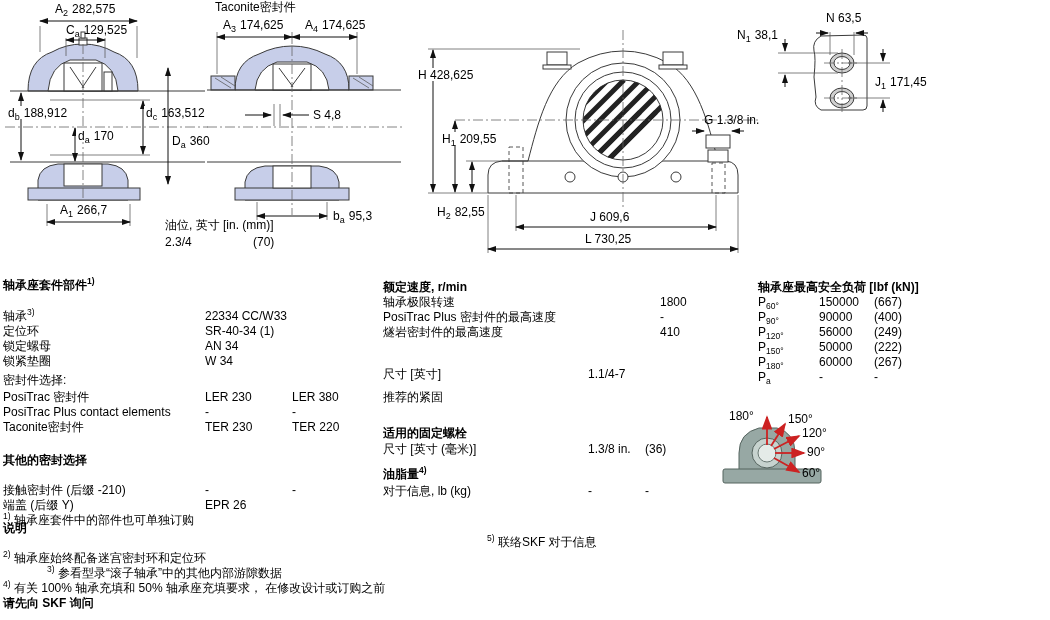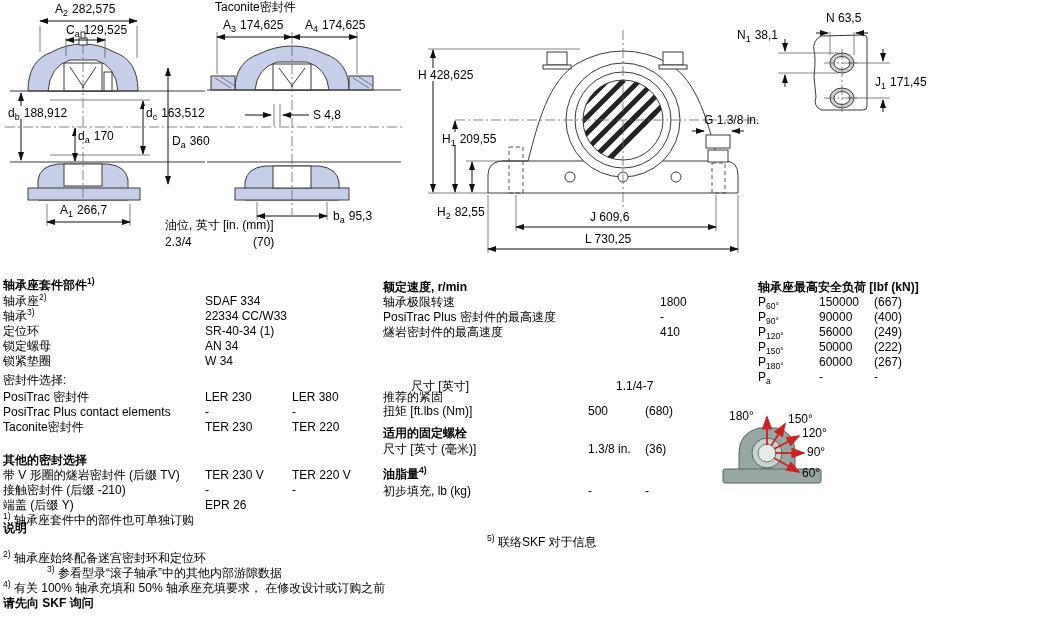--- a/index.html
+++ b/index.html
@@ -268,59 +268,56 @@
       <text x="14" y="25">180°</text>
       <text x="73" y="28">150°</text>
       <text x="87" y="42">120°</text>
       <text x="92" y="61">90°</text>
       <text x="87" y="82">60°</text>
     </g>
   </svg>
 
   <div class="col" style="left:3px;width:380px;height:620px;">
     <div class="srow b" style="top:279px;"><span>轴承座套件部件</span><sup>1)</sup></div>
-    <div class="srow" style="top:295px;"><span class="lbl"><span>轴承座</span><sup>2)</sup></span><span class="v lc1">SDAF 334</span></div>
     <div class="srow" style="top:310px;"><span class="lbl"><span>轴承</span><sup>3)</sup></span><span class="v lc1">22334 CC/W33</span></div>
     <div class="srow" style="top:325px;"><span class="lbl"><span>定位环</span><sup></sup></span><span class="v lc1">SR-40-34 (1)</span></div>
     <div class="srow" style="top:340px;"><span class="lbl"><span>锁定螺母</span><sup></sup></span><span class="v lc1">AN 34</span></div>
     <div class="srow" style="top:355px;"><span class="lbl"><span>锁紧垫圈</span><sup></sup></span><span class="v lc1">W 34</span></div>
 
     <div class="srow" style="top:374px;">密封件选择:</div>
     <div class="srow" style="top:391px;"><span>PosiTrac 密封件</span><span class="v lc1">LER 230</span><span class="v lc2">LER 380</span></div>
     <div class="srow" style="top:406px;"><span>PosiTrac Plus contact elements</span><span class="v lc1">-</span><span class="v lc2">-</span></div>
     <div class="srow" style="top:421px;"><span>Taconite密封件</span><span class="v lc1">TER 230</span><span class="v lc2">TER 220</span></div>
 
     <div class="srow b" style="top:454px;">其他的密封选择</div>
-    <div class="srow" style="top:469px;"><span>带 V 形圈的燧岩密封件 (后缀 TV)</span><span class="v lc1">TER 230 V</span><span class="v lc2">TER 220 V</span></div>
     <div class="srow" style="top:484px;"><span>接触密封件 (后缀 -210)</span><span class="v lc1">-</span><span class="v lc2">-</span></div>
     <div class="srow" style="top:499px;"><span>端盖 (后缀 Y)</span><span class="v lc1">EPR 26</span><span class="v lc2"></span></div>
 
     <div class="srow b" style="top:522px;">说明</div>
     <div class="srow" style="top:514px;"><sup>1)</sup> <span>轴承座套件中的部件也可单独订购</span></div>
     <div class="srow" style="top:552px;"><sup>2)</sup> <span>轴承座始终配备迷宫密封环和定位环</span></div>
     <div class="srow" style="top:567px;margin-left:44px;"><sup>3)</sup> <span>参看型录“滚子轴承”中的其他内部游隙数据</span></div>
     <div class="srow" style="top:582px;"><sup>4)</sup> <span>有关 100% 轴承充填和 50% 轴承座充填要求， 在修改设计或订购之前</span></div>
     <div class="srow b" style="top:597px;">请先向 SKF 询问</div>
   </div>
 
   <div class="col" style="left:383px;width:340px;height:620px;">
     <div class="srow b" style="top:281px;">额定速度, r/min</div>
     <div class="srow" style="top:296px;"><span>轴承极限转速</span><span class="v mcs">1800</span></div>
     <div class="srow" style="top:311px;"><span>PosiTrac Plus 密封件的最高速度</span><span class="v mcs">-</span></div>
     <div class="srow" style="top:326px;"><span>燧岩密封件的最高速度</span><span class="v mcs">410</span></div>
 
-    <div class="srow" style="top:380px;margin-left:28px;"><span>尺寸 [英寸]</span><span class="v mc1">1.1/4-7</span><span class="v mc2"></span></div>
+    <div class="srow" style="top:368px;"><span>尺寸 [英寸]</span><span class="v mc1">1.1/4-7</span><span class="v mc2"></span></div>
     <div class="srow" style="top:391px;"><span>推荐的紧固</span><span class="v mc1"></span><span class="v mc2"></span></div>
-    <div class="srow" style="top:405px;"><span>扭矩 [ft.lbs (Nm)]</span><span class="v mc1">500</span><span class="v mc2">(680)</span></div>
 
     <div class="srow b" style="top:427px;">适用的固定螺栓</div>
     <div class="srow" style="top:443px;"><span>尺寸 [英寸 (毫米)]</span><span class="v mc1">1.3/8 in.</span><span class="v mc2">(36)</span></div>
 
     <div class="srow b" style="top:468px;"><span>油脂量</span><sup>4)</sup></div>
-    <div class="srow" style="top:485px;"><span>初步填充, lb (kg)</span><span class="v mc1">-</span><span class="v mc2">-</span></div>
+    <div class="srow" style="top:485px;"><span>对于信息, lb (kg)</span><span class="v mc1">-</span><span class="v mc2">-</span></div>
   </div>
 
   <div class="col" style="left:758px;width:320px;height:480px;">
     <div class="srow b" style="top:281px;">轴承座最高安全负荷 [lbf (kN)]</div>
     <div class="srow" style="top:296px;"><span><span>P</span><sub>60°</sub></span><span class="v rc1">150000</span><span class="v rc2">(667)</span></div>
     <div class="srow" style="top:311px;"><span><span>P</span><sub>90°</sub></span><span class="v rc1">90000</span><span class="v rc2">(400)</span></div>
     <div class="srow" style="top:326px;"><span><span>P</span><sub>120°</sub></span><span class="v rc1">56000</span><span class="v rc2">(249)</span></div>
     <div class="srow" style="top:341px;"><span><span>P</span><sub>150°</sub></span><span class="v rc1">50000</span><span class="v rc2">(222)</span></div>
     <div class="srow" style="top:356px;"><span><span>P</span><sub>180°</sub></span><span class="v rc1">60000</span><span class="v rc2">(267)</span></div>
     <div class="srow" style="top:371px;"><span><span>P</span><sub>a</sub></span><span class="v rc1">-</span><span class="v rc2">-</span></div>

